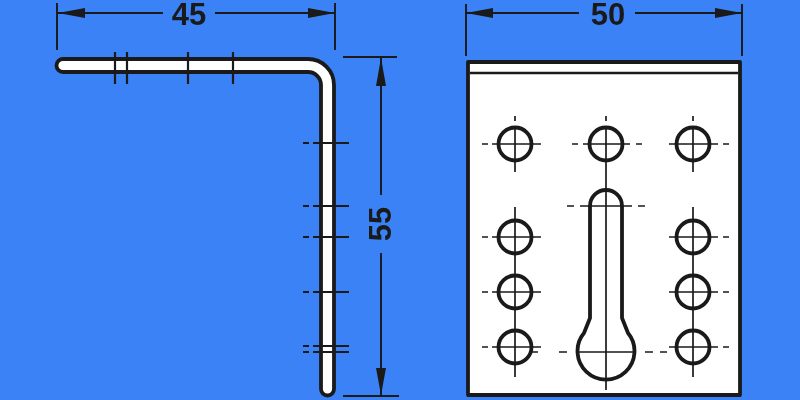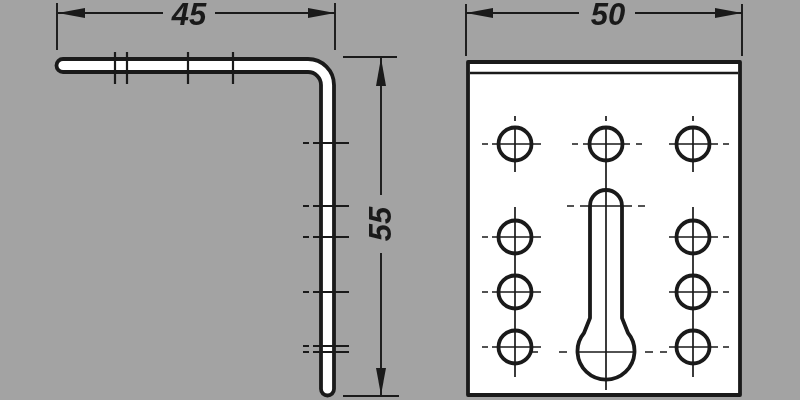--- a/index.html
+++ b/index.html
@@ -1,17 +1,17 @@
 <!DOCTYPE html>
 <html><head>
 <meta charset="utf-8">
 <style>
   html,body{margin:0;padding:0;background:#fff;}
-  .stage{position:relative;width:800px;height:400px;background:#a3a3a3;overflow:hidden;
-         font-family:"Liberation Sans",sans-serif;font-style:italic;}
+  .stage{position:relative;width:800px;height:400px;background:#3b82f6;overflow:hidden;
+         font-family:"Liberation Sans",sans-serif;}
   svg{display:block;}
   .outline{stroke:#1a1a1a;stroke-width:3.8;fill:#ffffff;stroke-linejoin:round;}
   .hole{stroke:#1a1a1a;stroke-width:3.8;fill:none;}
   .dimln{stroke:#1a1a1a;stroke-width:1.9;fill:none;}
   .cl{stroke:#1a1a1a;stroke-width:1.7;fill:none;}
   .tick{stroke:#1a1a1a;stroke-width:2.2;fill:none;}
   .arr{fill:#1a1a1a;stroke:none;}
   .dim-text{font-family:"Liberation Sans",sans-serif;font-weight:bold;font-size:31px;fill:#1a1a1a;}
 </style>
 </head>

